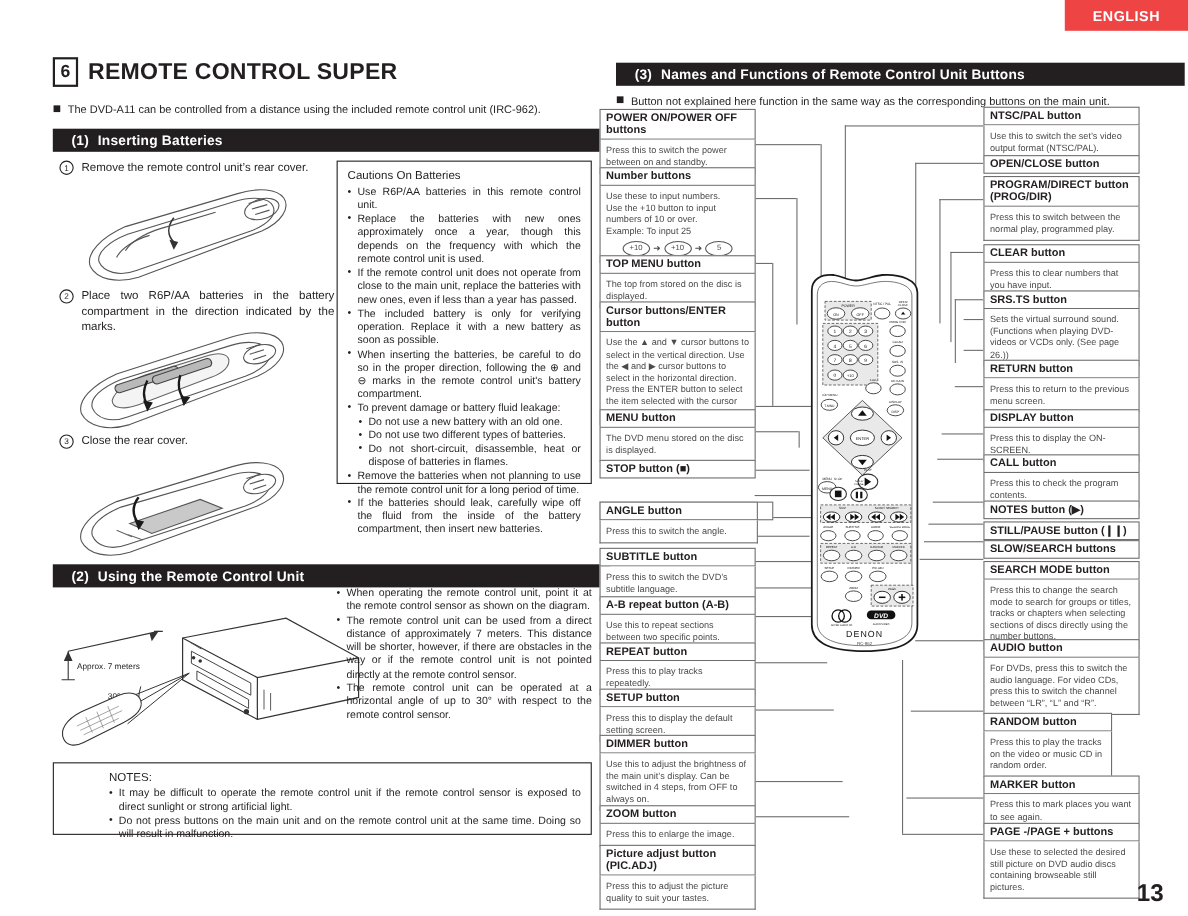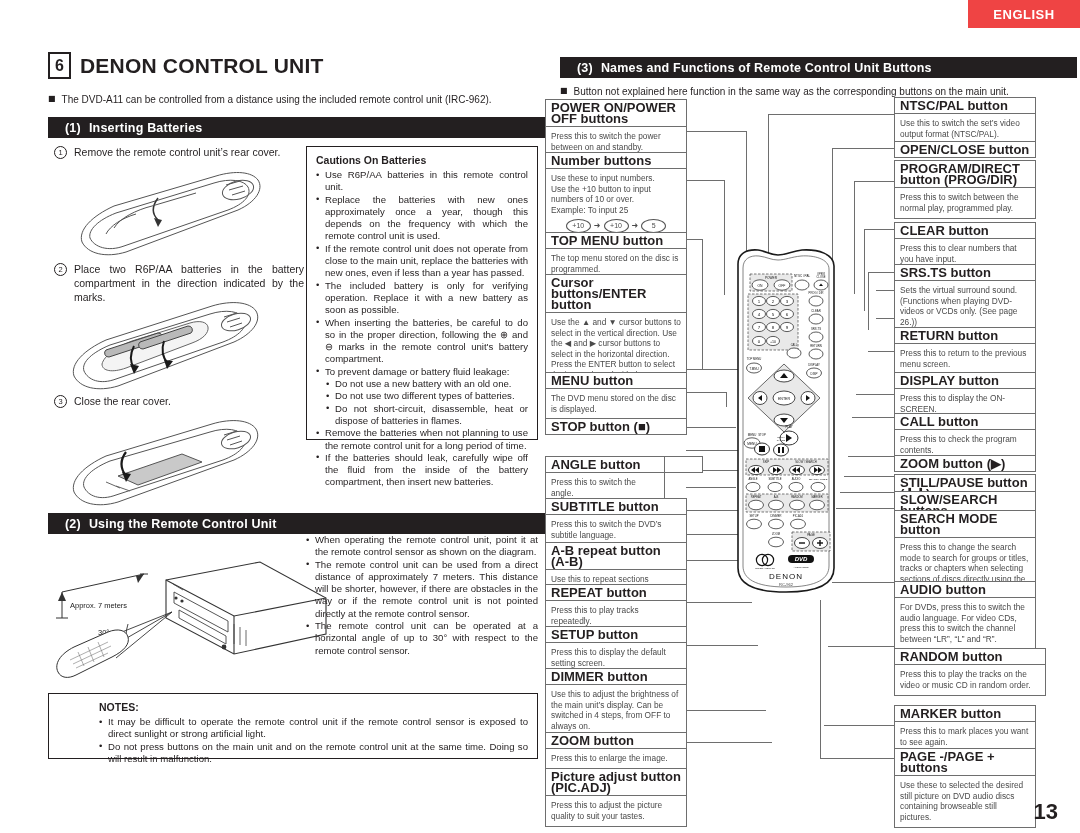--- a/index.html
+++ b/index.html
@@ -47,33 +47,33 @@
   .step{position:absolute;font-size:10.5px;line-height:14px;display:flex;gap:7px;}
   .step .cnum{
     flex:0 0 auto;width:11px;height:11px;border:1px solid #231f20;border-radius:50%;
     font-size:7.5px;display:flex;align-items:center;justify-content:center;margin-top:1px;
   }
   .step .stxt{flex:1 1 auto;text-align:justify;}
 
   
   .panel{position:absolute;border:1px solid #231f20;box-sizing:border-box;background:#fff;}
   .panel-inner{padding:7px 9px 8px 9px;}
-  .panel h4{margin:0 0 3px 0;font-size:10.5px;font-weight:bold;}
+  .panel h4{margin:0 0 3px 0;font-size:10.5px;font-weight:normal;}
   ul.bl{margin:0;padding:0;list-style:none;}
   ul.bl li{
     font-size:9.6px;line-height:12.3px;padding-left:9px;position:relative;text-align:justify;
   }
   ul.bl li:before{content:"•";position:absolute;left:0;top:-0.5px;}
   ul.bl li.sub{padding-left:19px;}
   ul.bl li.sub:before{left:10px;}
 
   
   .callout{position:absolute;box-sizing:border-box;}
   .callout .hd{
-    border:1px solid #6e6e6e;background:#fff;font-size:13px;font-weight:bold;
+    border:1px solid #6e6e6e;background:#fff;font-size:10px;font-weight:bold;
     padding:2px 5px;line-height:11px;box-sizing:border-box;
   }
   .callout .bd{
     border:1px solid #6e6e6e;border-top:none;background:#fff;
     font-size:8.3px;line-height:10.6px;color:#4a4a4a;padding:4px 5px 5px 5px;box-sizing:border-box;
   }
 
   
   .ln{position:absolute;background:#6e6e6e;}
   .lnh{height:1px;}
@@ -103,21 +103,21 @@
 </style>
 </head>
 <body>
 
 <div class="page">
 
   <div class="lang-tab">ENGLISH</div>
 
   <div class="chapter">
     <span class="num">6</span>
-    <span class="ttl">DENON CONTROL UNIT</span>
+    <span class="ttl">REMOTE CONTROL SUPER</span>
   </div>
 
   <div class="intro">
     <span class="sq-bullet glyph">■</span><span>The DVD-A11 can be controlled from a distance using the included remote control unit (IRC-962).</span>
   </div>
 
   <div class="bar" style="left:48px;top:117px;width:490px;height:21px;">
     <span class="bn">(1)</span>
     <span>Inserting Batteries</span>
   </div>
@@ -364,21 +364,21 @@
         <span class="arw glyph">➜</span>
         <span class="cir">+10</span>
         <span class="arw glyph">➜</span>
         <span class="cir">5</span>
       </div>
     </div>
   </div>
 
   <div class="callout" style="left:545px;top:232px;width:142px;">
     <div class="hd">TOP MENU button</div>
-    <div class="bd">The top menu stored on the disc is programmed.</div>
+    <div class="bd">The top from stored on the disc is displayed.</div>
   </div>
 
   <div class="callout" style="left:545px;top:274px;width:142px;">
     <div class="hd">Cursor buttons/ENTER button</div>
     <div class="bd" style="white-space:pre-line;">Use the ▲ and ▼ cursor buttons to select in the vertical direction. Use the ◀ and ▶ cursor buttons to select in the horizontal direction.
 Press the ENTER button to select the item selected with the cursor buttons.</div>
   </div>
 
   <div class="callout" style="left:545px;top:372px;width:142px;">
     <div class="hd">MENU button</div>
@@ -386,21 +386,21 @@
   </div>
 
   <div class="callout" style="left:545px;top:418px;width:142px;">
     <div class="hd">STOP button (■)</div>
   </div>
 
   <div class="callout" style="left:545px;top:456px;width:158px;">
     <div class="hd">SKIP buttons</div>
   </div>
 
-  <div class="callout" style="left:545px;top:456px;width:120px;">
+  <div class="callout" style="left:545px;top:456px;width:144px;">
     <div class="hd">ANGLE button</div>
     <div class="bd">Press this to switch the angle.</div>
   </div>
 
   <div class="callout" style="left:545px;top:498px;width:142px;">
     <div class="hd">SUBTITLE button</div>
     <div class="bd">Press this to switch the DVD’s subtitle language.</div>
   </div>
 
   <div class="callout" style="left:545px;top:542px;width:142px;">
@@ -466,42 +466,42 @@
     <div class="hd">DISPLAY button</div>
     <div class="bd">Press this to display the ON-SCREEN.</div>
   </div>
 
   <div class="callout" style="left:894px;top:413px;width:142px;">
     <div class="hd">CALL button</div>
     <div class="bd">Press this to check the program contents.</div>
   </div>
 
   <div class="callout" style="left:894px;top:455px;width:142px;">
-    <div class="hd">ZOOM button (▶)</div>
+    <div class="hd">NOTES button (▶)</div>
   </div>
 
   <div class="callout" style="left:894px;top:474px;width:142px;">
     <div class="hd">STILL/PAUSE button (❙❙)</div>
   </div>
 
   <div class="callout" style="left:894px;top:491px;width:142px;">
     <div class="hd">SLOW/SEARCH buttons</div>
   </div>
 
   <div class="callout" style="left:894px;top:510px;width:142px;">
     <div class="hd">SEARCH MODE button</div>
     <div class="bd">Press this to change the search mode to search for groups or titles, tracks or chapters when selecting sections of discs directly using the number buttons.</div>
   </div>
 
   <div class="callout" style="left:894px;top:581px;width:142px;">
     <div class="hd">AUDIO button</div>
     <div class="bd">For DVDs, press this to switch the audio language. For video CDs, press this to switch the channel between “LR”, “L” and “R”.</div>
   </div>
 
-  <div class="callout" style="left:894px;top:648px;width:152px;">
+  <div class="callout" style="left:894px;top:648px;width:117px;">
     <div class="hd">RANDOM button</div>
     <div class="bd">Press this to play the tracks on the video or music CD in random order.</div>
   </div>
 
   <div class="callout" style="left:894px;top:705px;width:142px;">
     <div class="hd">MARKER button</div>
     <div class="bd">Press this to mark places you want to see again.</div>
   </div>
 
   <div class="callout" style="left:894px;top:748px;width:142px;">

